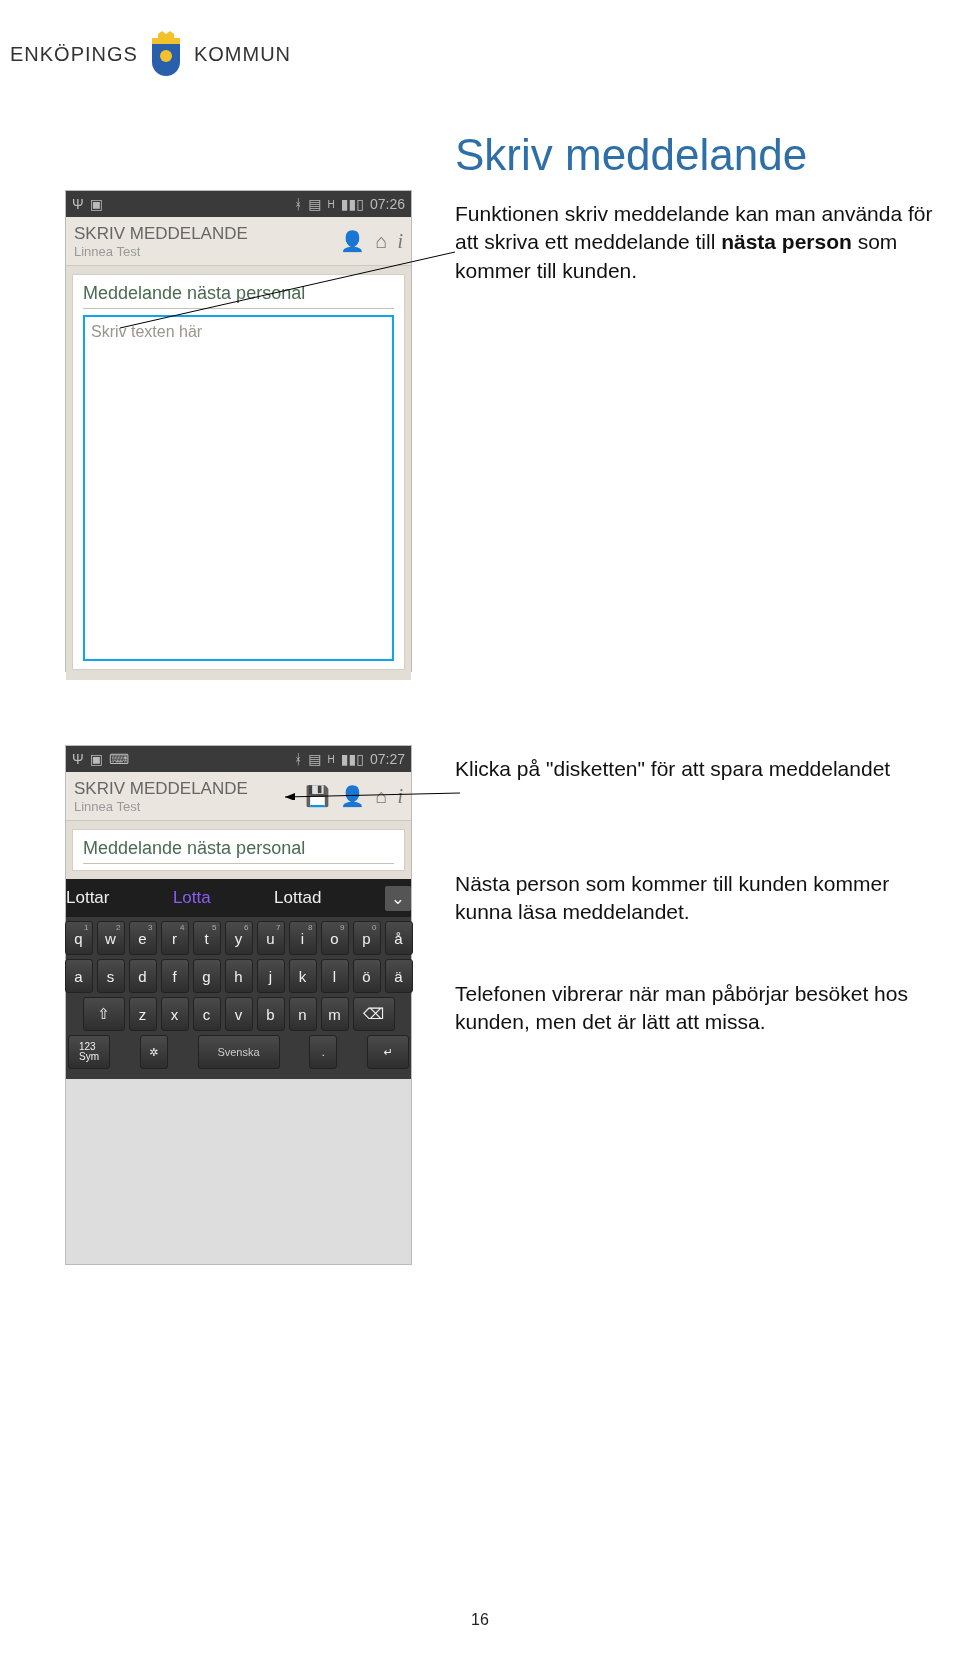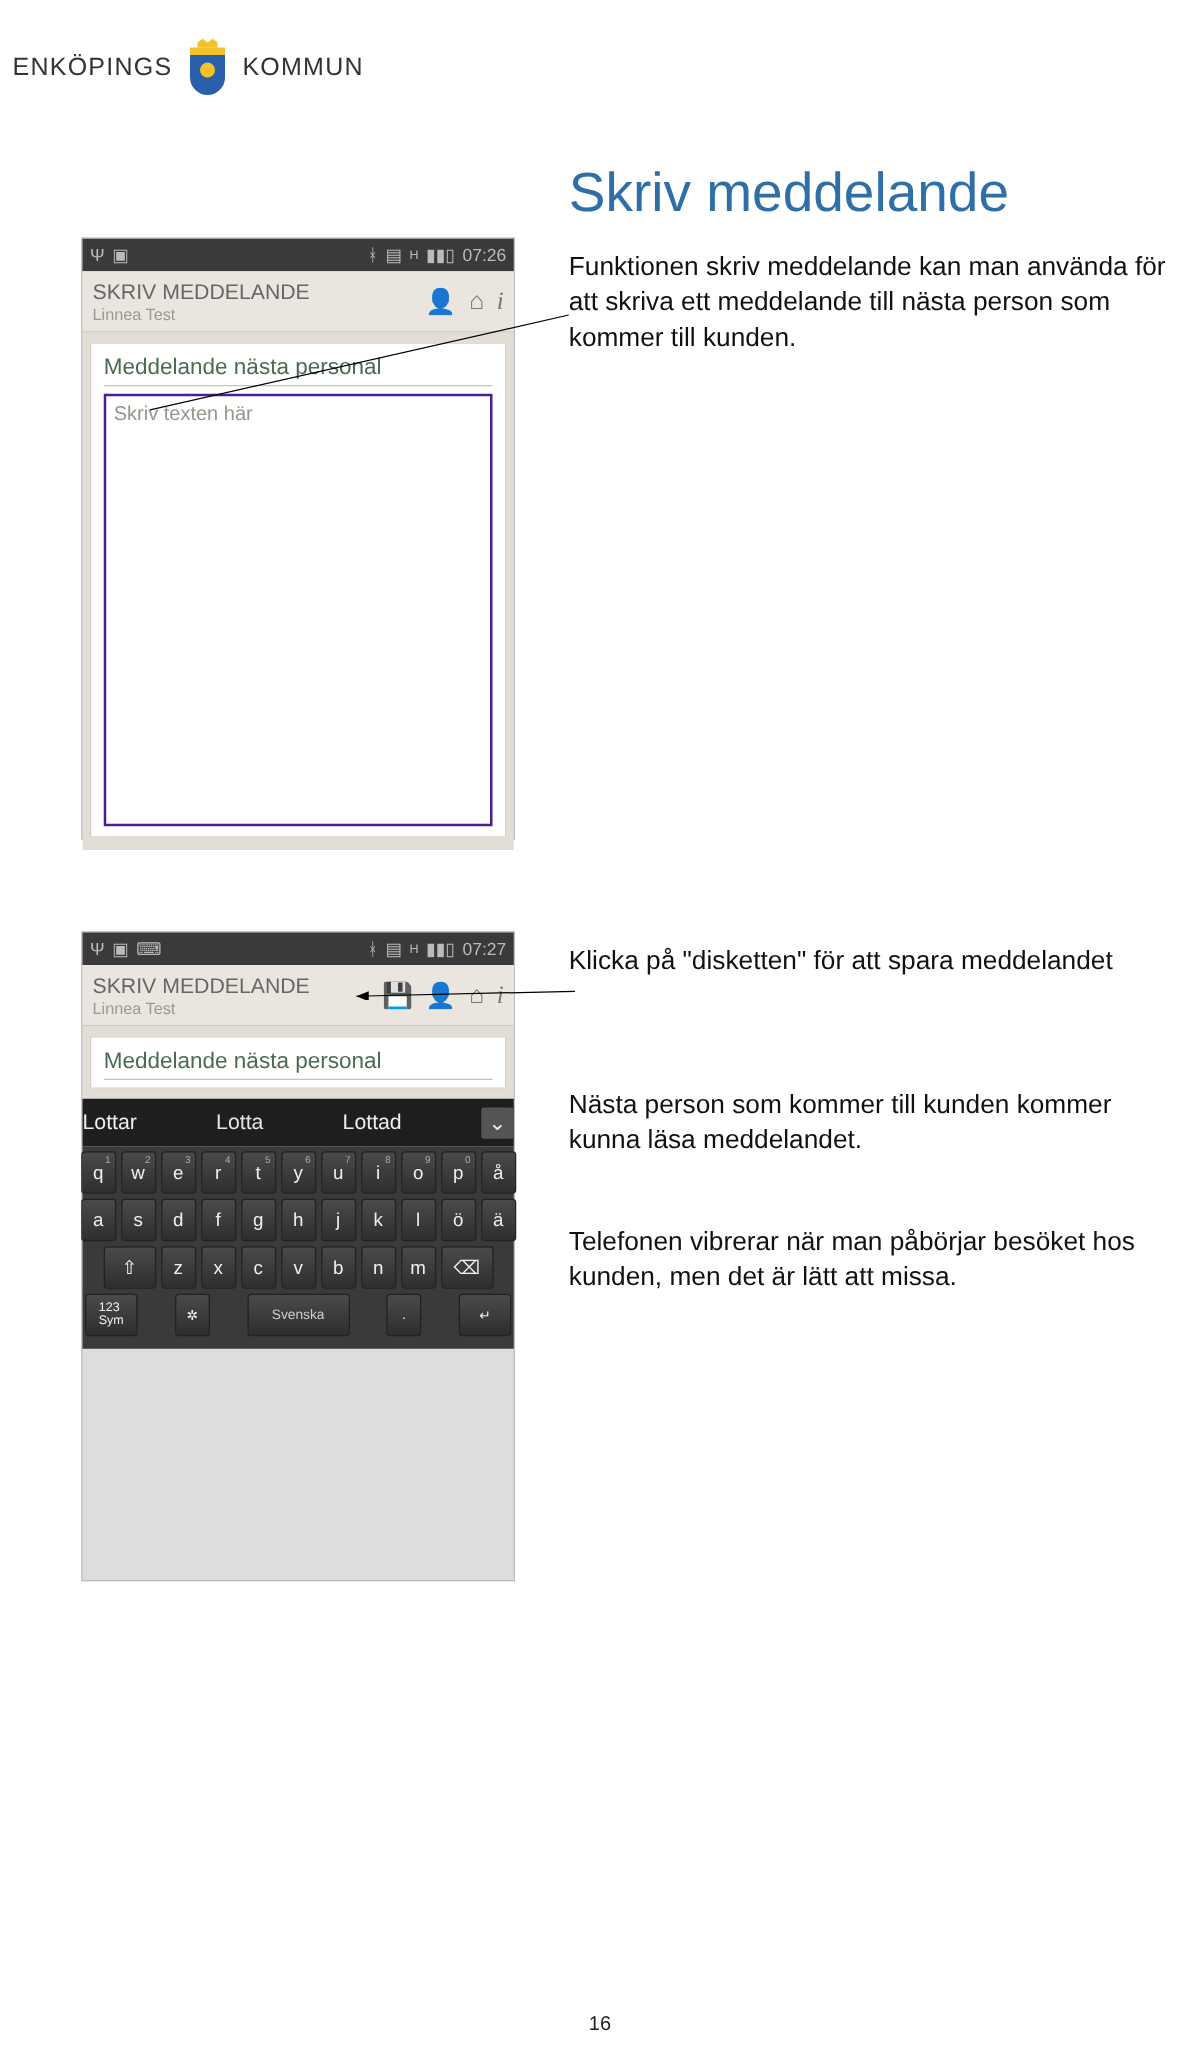--- a/index.html
+++ b/index.html
@@ -19,41 +19,41 @@
   .ab-left{display:flex;flex-direction:column}
   .ab-title{font-size:17px;color:#666}
   .ab-sub{font-size:13px;color:#999}
   .ab-icons{display:flex;gap:10px;align-items:center;color:#777}
   .ab-icons span{font-size:20px;font-family:Georgia,serif}
   .save-icon{font-size:18px;color:#666}
   .content{background:#e2ded5;padding:4px 0;height:calc(100% - 74px);overflow:hidden}
   .card{background:#fff;margin:4px 6px;padding:8px 10px;border:1px solid #d4cfc4}
   .card-header{color:#4a6b52;font-size:18px;margin-bottom:4px}
   .card-hr{border:none;border-top:1px solid #c7c2b6;margin:4px 0}
-  .textarea-wrap{border:2px solid #4c1d95;margin-top:6px;height:330px;padding:6px;color:#9a958a;font-size:16px}
+  .textarea-wrap{border:2px solid #0ea5e9;margin-top:6px;height:330px;padding:6px;color:#9a958a;font-size:16px}
   .textarea-wrap2{border:2px solid #e89a2a;margin-top:6px;height:130px;padding:6px;color:#2a2a2a;font-size:17px;line-height:1.25}
   .suggest{height:38px;background:#1e1e1e;color:#eee;display:flex;align-items:center;justify-content:space-between;font-size:17px}
-  .suggest .sel{color:#e5e5e5}
+  .suggest .sel{color:#8b5cf6}
   .keyboard{background:#3a3a3a;padding:4px 2px 6px}
   .krow{display:flex;justify-content:center;gap:4px;margin-bottom:4px}
   .key{background:linear-gradient(#4a4a4a,#2e2e2e);color:#f0f0f0;border-radius:3px;min-width:26px;height:32px;display:flex;align-items:center;justify-content:center;font-size:15px;position:relative;border:1px solid #222}
   .key.wide{min-width:40px}
   .key.xxwide{min-width:80px}
   .key small{position:absolute;top:1px;right:3px;font-size:8px;color:#aaa}
   .kbfoot{display:flex;justify-content:space-between;align-items:center;gap:0}
   .kbfoot .key{font-size:11px}
   .lang{font-size:10px;color:#ccc}
   .title{position:absolute;left:455px;top:130px;font-size:44px;color:#2f6fa8;font-weight:400}
   .para{position:absolute;left:455px;width:480px;font-size:21px;line-height:1.35;color:#111}
   .p1{top:200px}
   .p2{top:755px}
   .p3{top:870px}
   .p4{top:980px}
   .p5{top:1085px}
-  .bold{font-weight:normal}
+  .bold{font-weight:bold}
   .footer{position:absolute;left:0;right:0;bottom:24px;text-align:center;font-size:16px;color:#222}
   svg.line{position:absolute;pointer-events:none}
 </style>
 </head>
 <body>
 <div class="page">
 
 <div class="logo">
   <span class="logo-text">ENKÖPINGS</span>
   <span class="logo-crest">

